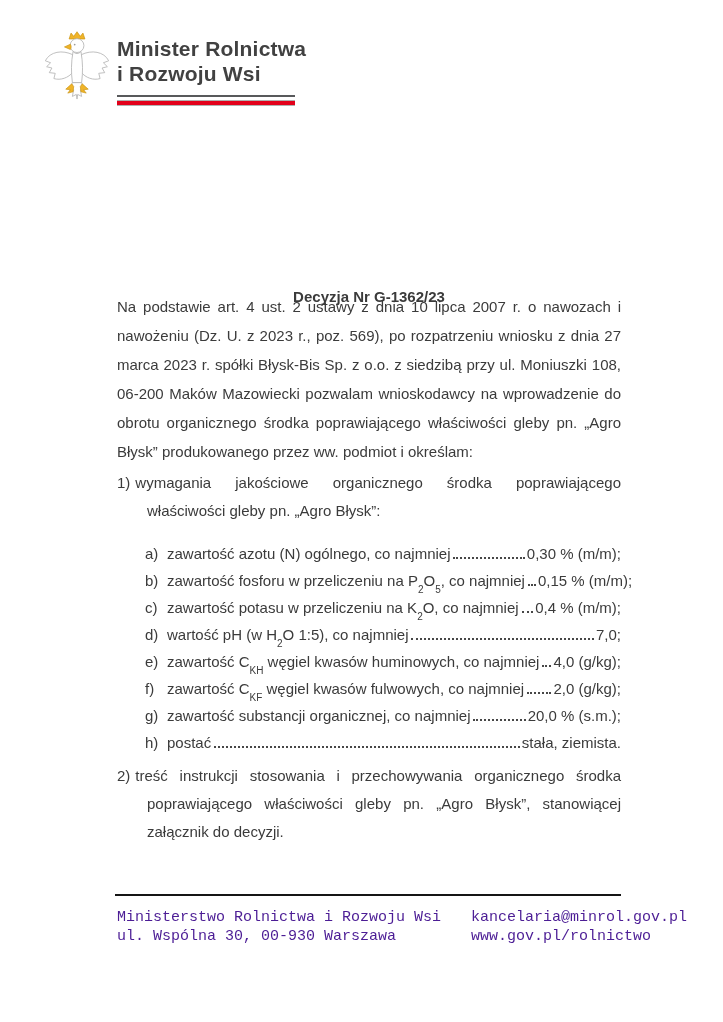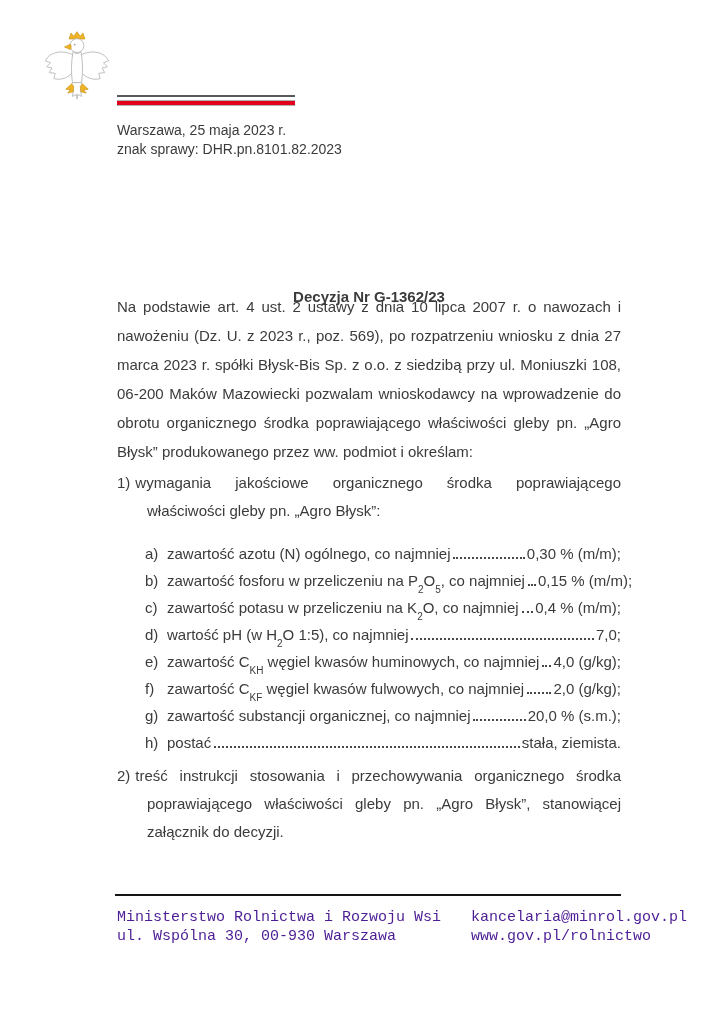--- a/index.html
+++ b/index.html
@@ -74,30 +74,30 @@
       <path d="M44,31 C41,48 41,62 43,78 L57,78 C59,62 59,48 56,31 C52,35 48,35 44,31 Z" fill="#ffffff" stroke="#b5b5b5" stroke-width="1.3"></path>
 
       <circle cx="50" cy="22" r="10.5" fill="#ffffff" stroke="#b5b5b5" stroke-width="1.3"></circle>
 
       <path d="M40,20 L31,24 L40,28 C41.5,25.3 41.5,22.7 40,20 Z" fill="#f0b429" stroke="#c9930f" stroke-width="1"></path>
 
       <circle cx="46.5" cy="20.5" r="1.3" fill="#9a9a9a"></circle>
     </g>
   </svg>
 
+  <div class="abs ministry-name">
+    <div>Minister Rolnictwa</div>
+    <div>i Rozwoju Wsi</div>
+  </div>
 
   <div class="abs rules">
     <div class="rule-gray"></div>
     <div class="rule-red"></div>
   </div>
 
-  <div class="abs dateblock">
-    <div>Warszawa, 25 maja 2023 r.</div>
-    <div>znak sprawy: DHR.pn.8101.82.2023</div>
-  </div>
 
   <div class="abs title">Decyzja Nr G-1362/23</div>
 
   <div class="abs para intro">Na podstawie art. 4 ust. 2 ustawy z dnia 10 lipca 2007 r. o nawozach i nawożeniu (Dz. U. z 2023 r., poz. 569), po rozpatrzeniu wniosku z dnia 27 marca 2023 r. spółki Błysk-Bis Sp. z o.o. z siedzibą przy ul. Moniuszki 108, 06-200 Maków Mazowiecki pozwalam wnioskodawcy na wprowadzenie do obrotu organicznego środka poprawiającego właściwości gleby pn. „Agro Błysk” produkowanego przez ww. podmiot i określam:</div>
 
   <div class="abs numbered item-1">
     <span class="num">1)</span><span>wymagania jakościowe organicznego środka poprawiającego właściwości gleby pn. „Agro Błysk”:</span>
   </div>
 
   <div class="abs reqs" id="req-container">

